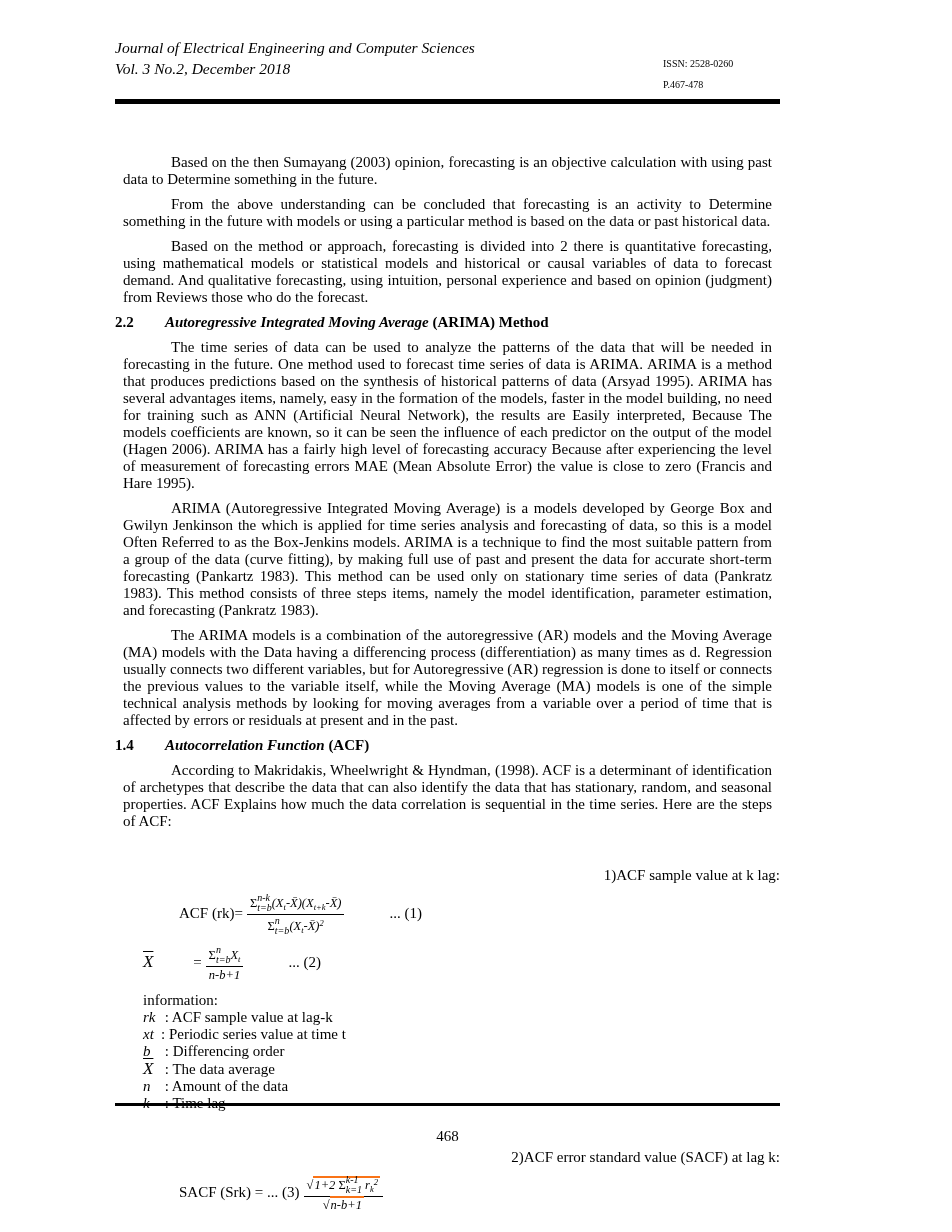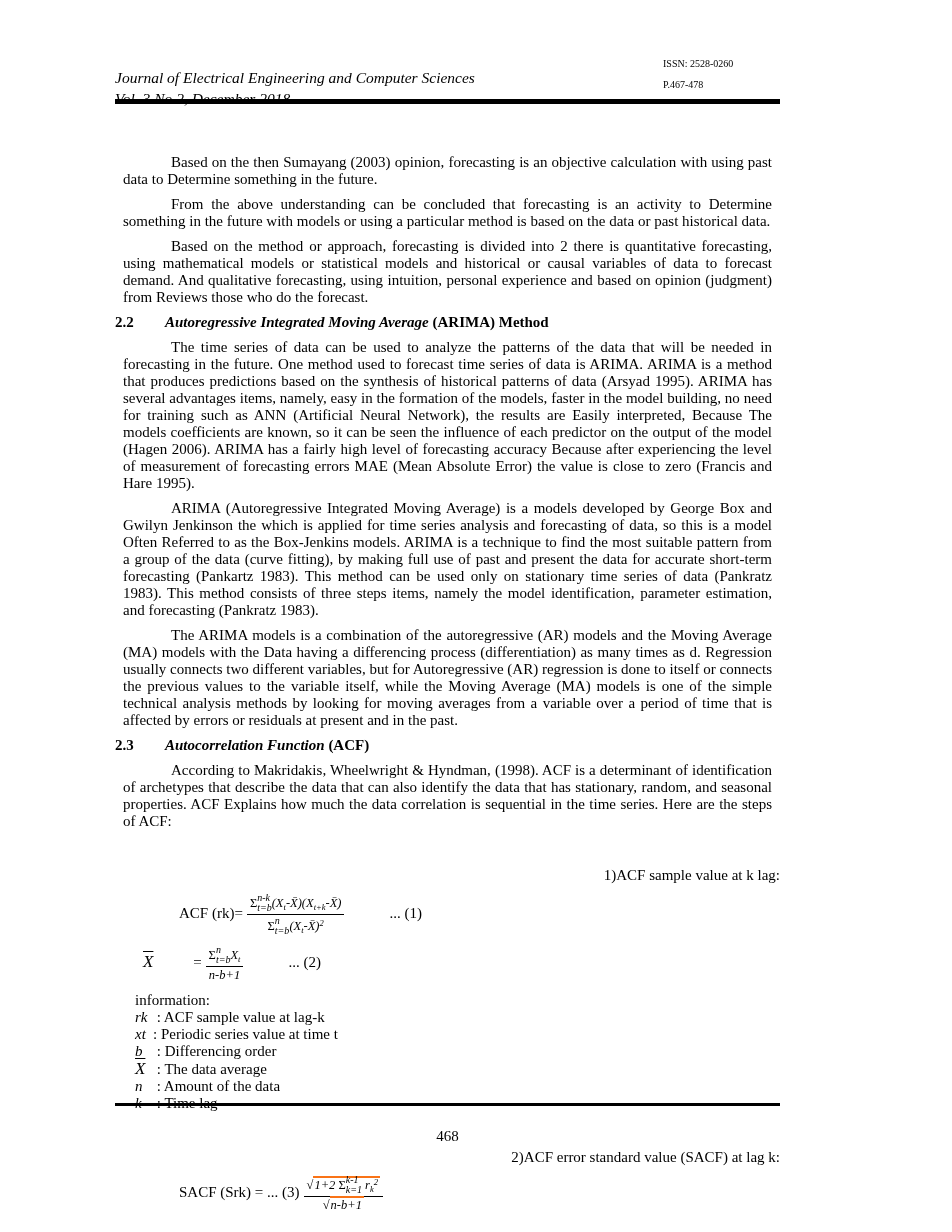--- a/index.html
+++ b/index.html
@@ -1,21 +1,21 @@
 <!DOCTYPE html>
 <html><head>
 <meta charset="utf-8">
 <style>
   html,body { margin:0; padding:0; background:#ffffff; }
   .page {
     position:relative; width:952px; height:1232px; background:#ffffff;
     color:#000; font-family:"Liberation Serif", serif; overflow:hidden;
   }
   
-  .header-left { position:absolute; left:115px; top:67px; font-style:italic; font-size:15.5px; line-height:21px; }
+  .header-left { position:absolute; left:115px; top:37px; font-style:italic; font-size:15.5px; line-height:21px; }
   .header-right { position:absolute; left:663px; top:53px; font-size:10px; line-height:21px; }
   .header-rule { position:absolute; left:115px; top:99px; width:665px; height:5px; background:#000; }
   
   .content { position:absolute; left:115px; top:146px; width:665px; font-size:15px; line-height:17px; text-align:justify; }
   .para { text-indent:48px; margin:8px; }
   .heading { font-weight:bold; margin-top:7px; text-align:left; }
   .h-num { display:inline-block; width:50px; }
   .h-it { font-style:italic; }
   .list-item { text-align:right;margin-top:37px; }
   .li-num { display:inline-block; width:28px; }
@@ -28,21 +28,21 @@
   .frac .den { display:block; padding-top:1px; }
   .sg { font-style:normal; }
   .ss { display:inline-block; vertical-align:-0.4em; line-height:1; font-size:10px; text-align:left; }
   .ss span { display:block; }
   .formula sub { font-size:8.5px; vertical-align:-0.35em; line-height:0; }
   .formula sup, .exp { font-size:8.5px; vertical-align:0.5em; line-height:0; }
   .ovl { border-top:2px solid #f97316; padding:0 2px 0 1px; }
   .rad { font-style:normal; }
   .xbar { font-style:italic; font-size:17px; text-decoration:overline; }
   
-  .info-block { margin-left:20px; text-align:left; }
+  .info-block { margin-left:28px; text-align:left; }
   .info-line .term { font-style:italic; display:inline-block; min-width:18px; }
   
   .footer-rule { position:absolute; left:115px; top:1103px; width:665px; height:3px; background:#000; }
   .page-num { position:absolute; left:115px; top:1128px; width:665px; text-align:center; font-size:15px; }
 </style>
 </head>
 <body>
 
 <div class="page">
 
@@ -60,21 +60,21 @@
 
     <p class="para">Based on the then Sumayang (2003) opinion, forecasting is an objective calculation with using past data to Determine something in the future.</p>
     <p class="para">From the above understanding can be concluded that forecasting is an activity to Determine something in the future with models or using a particular method is based on the data or past historical data.</p>
     <p class="para">Based on the method or approach, forecasting is divided into 2 there is quantitative forecasting, using mathematical models or statistical models and historical or causal variables of data to forecast demand. And qualitative forecasting, using intuition, personal experience and based on opinion (judgment) from Reviews those who do the forecast.</p>
 
     <div class="heading"><span class="h-num">2.2</span><span class="h-it">Autoregressive Integrated Moving Average</span><span> (ARIMA) Method</span></div>
     <p class="para">The time series of data can be used to analyze the patterns of the data that will be needed in forecasting in the future. One method used to forecast time series of data is ARIMA. ARIMA is a method that produces predictions based on the synthesis of historical patterns of data (Arsyad 1995). ARIMA has several advantages items, namely, easy in the formation of the models, faster in the model building, no need for training such as ANN (Artificial Neural Network), the results are Easily interpreted, Because The models coefficients are known, so it can be seen the influence of each predictor on the output of the model (Hagen 2006). ARIMA has a fairly high level of forecasting accuracy Because after experiencing the level of measurement of forecasting errors MAE (Mean Absolute Error) the value is close to zero (Francis and Hare 1995).</p>
     <p class="para">ARIMA (Autoregressive Integrated Moving Average) is a models developed by George Box and Gwilyn Jenkinson the which is applied for time series analysis and forecasting of data, so this is a model Often Referred to as the Box-Jenkins models. ARIMA is a technique to find the most suitable pattern from a group of the data (curve fitting), by making full use of past and present the data for accurate short-term forecasting (Pankartz 1983). This method can be used only on stationary time series of data (Pankratz 1983). This method consists of three steps items, namely the model identification, parameter estimation, and forecasting (Pankratz 1983).</p>
     <p class="para">The ARIMA models is a combination of the autoregressive (AR) models and the Moving Average (MA) models with the Data having a differencing process (differentiation) as many times as d. Regression usually connects two different variables, but for Autoregressive (AR) regression is done to itself or connects the previous values to the variable itself, while the Moving Average (MA) models is one of the simple technical analysis methods by looking for moving averages from a variable over a period of time that is affected by errors or residuals at present and in the past.</p>
 
-    <div class="heading"><span class="h-num">2.3</span><span class="h-it">Autocorrelation Function</span><span> (ACF)</span></div>
+    <div class="heading"><span class="h-num">1.4</span><span class="h-it">Autocorrelation Function</span><span> (ACF)</span></div>
     <p class="para">According to Makridakis, Wheelwright &amp; Hyndman, (1998). ACF is a determinant of identification of archetypes that describe the data that can also identify the data that has stationary, random, and seasonal properties. ACF Explains how much the data correlation is sequential in the time series. Here are the steps of ACF:</p>
 
     <div class="list-item"><span class="li-num">1)</span><span>ACF sample value at k lag:</span></div>
 
     <div class="formula"><span class="f-lhs">ACF (rk)=</span><span class="frac"><span class="num"><span class="sg">Σ</span><span class="ss"><span>n-k</span><span>t=b</span></span><span>(X</span><sub>t</sub><span>-X̄)(X</span><sub>t+k</sub><span>-X̄)</span></span><span class="den"><span class="sg">Σ</span><span class="ss"><span>n</span><span>t=b</span></span><span>(X</span><sub>t</sub><span>-X̄)</span><sup class="exp">2</sup></span></span><span class="f-label">... (1)</span></div>
 
     <div class="formula"><span class="xbar">X</span> <span class="f-lhs">=</span><span class="frac"><span class="num"><span class="sg">Σ</span><span class="ss"><span>n</span><span>t=b</span></span><span>X</span><sub>t</sub></span><span class="den">n-b+1</span></span><span class="f-label">... (2)</span></div>
 
     <div class="info-block">
       <div>information:</div>

